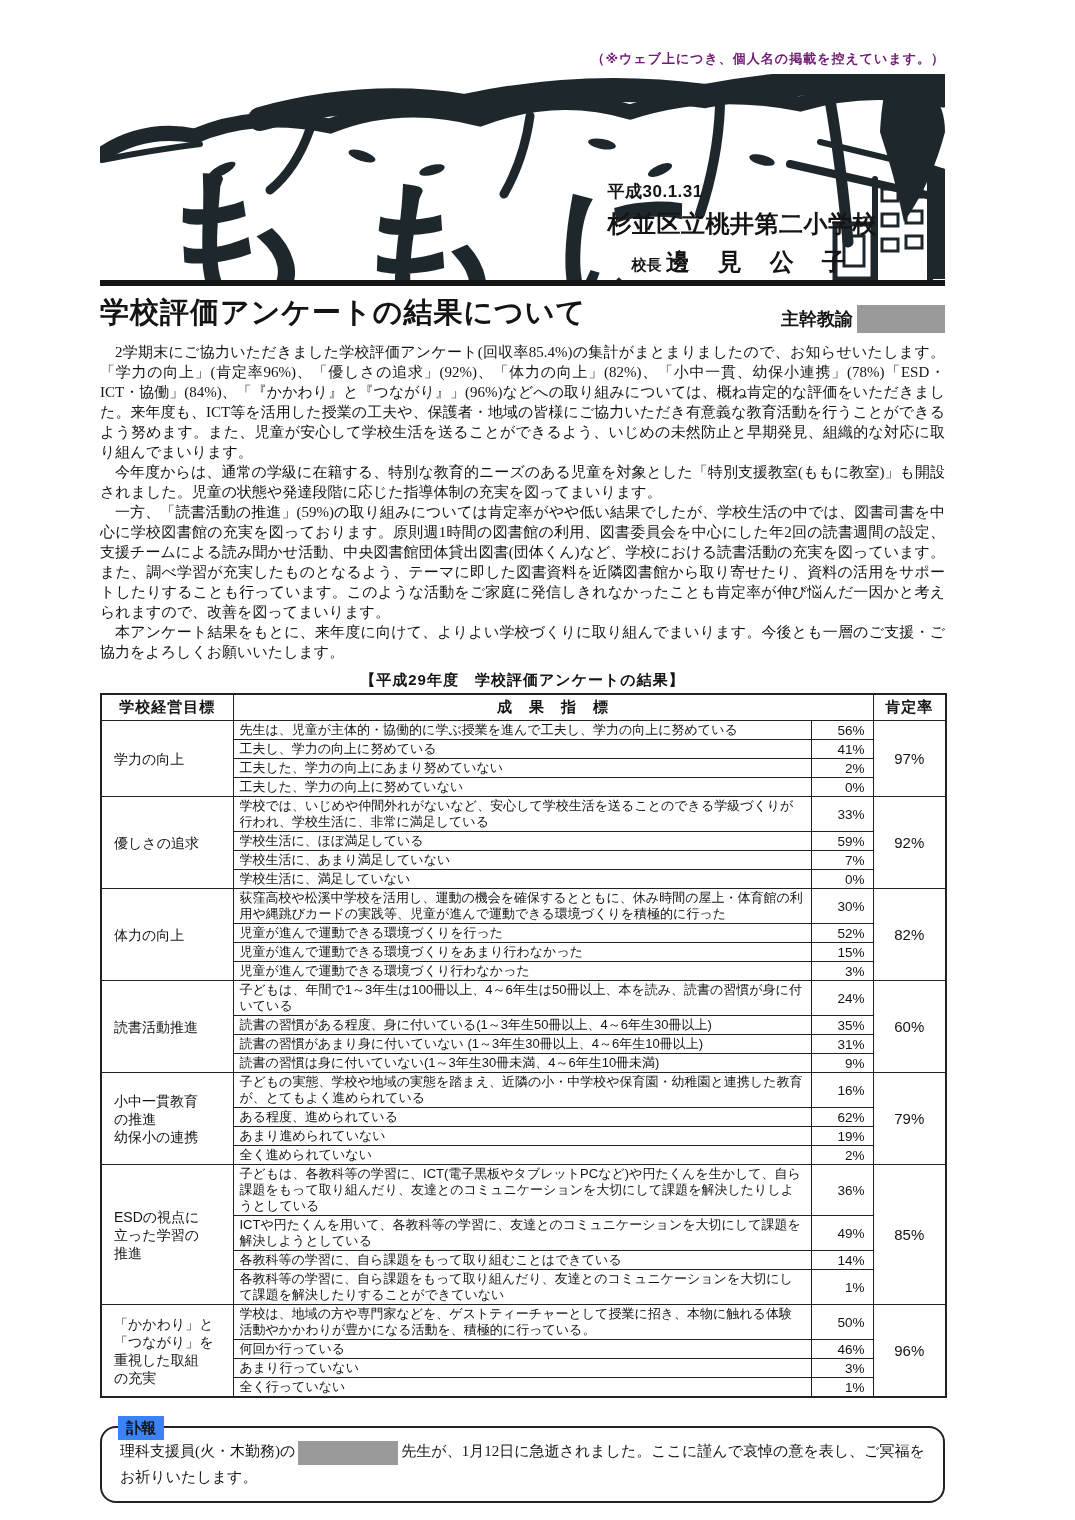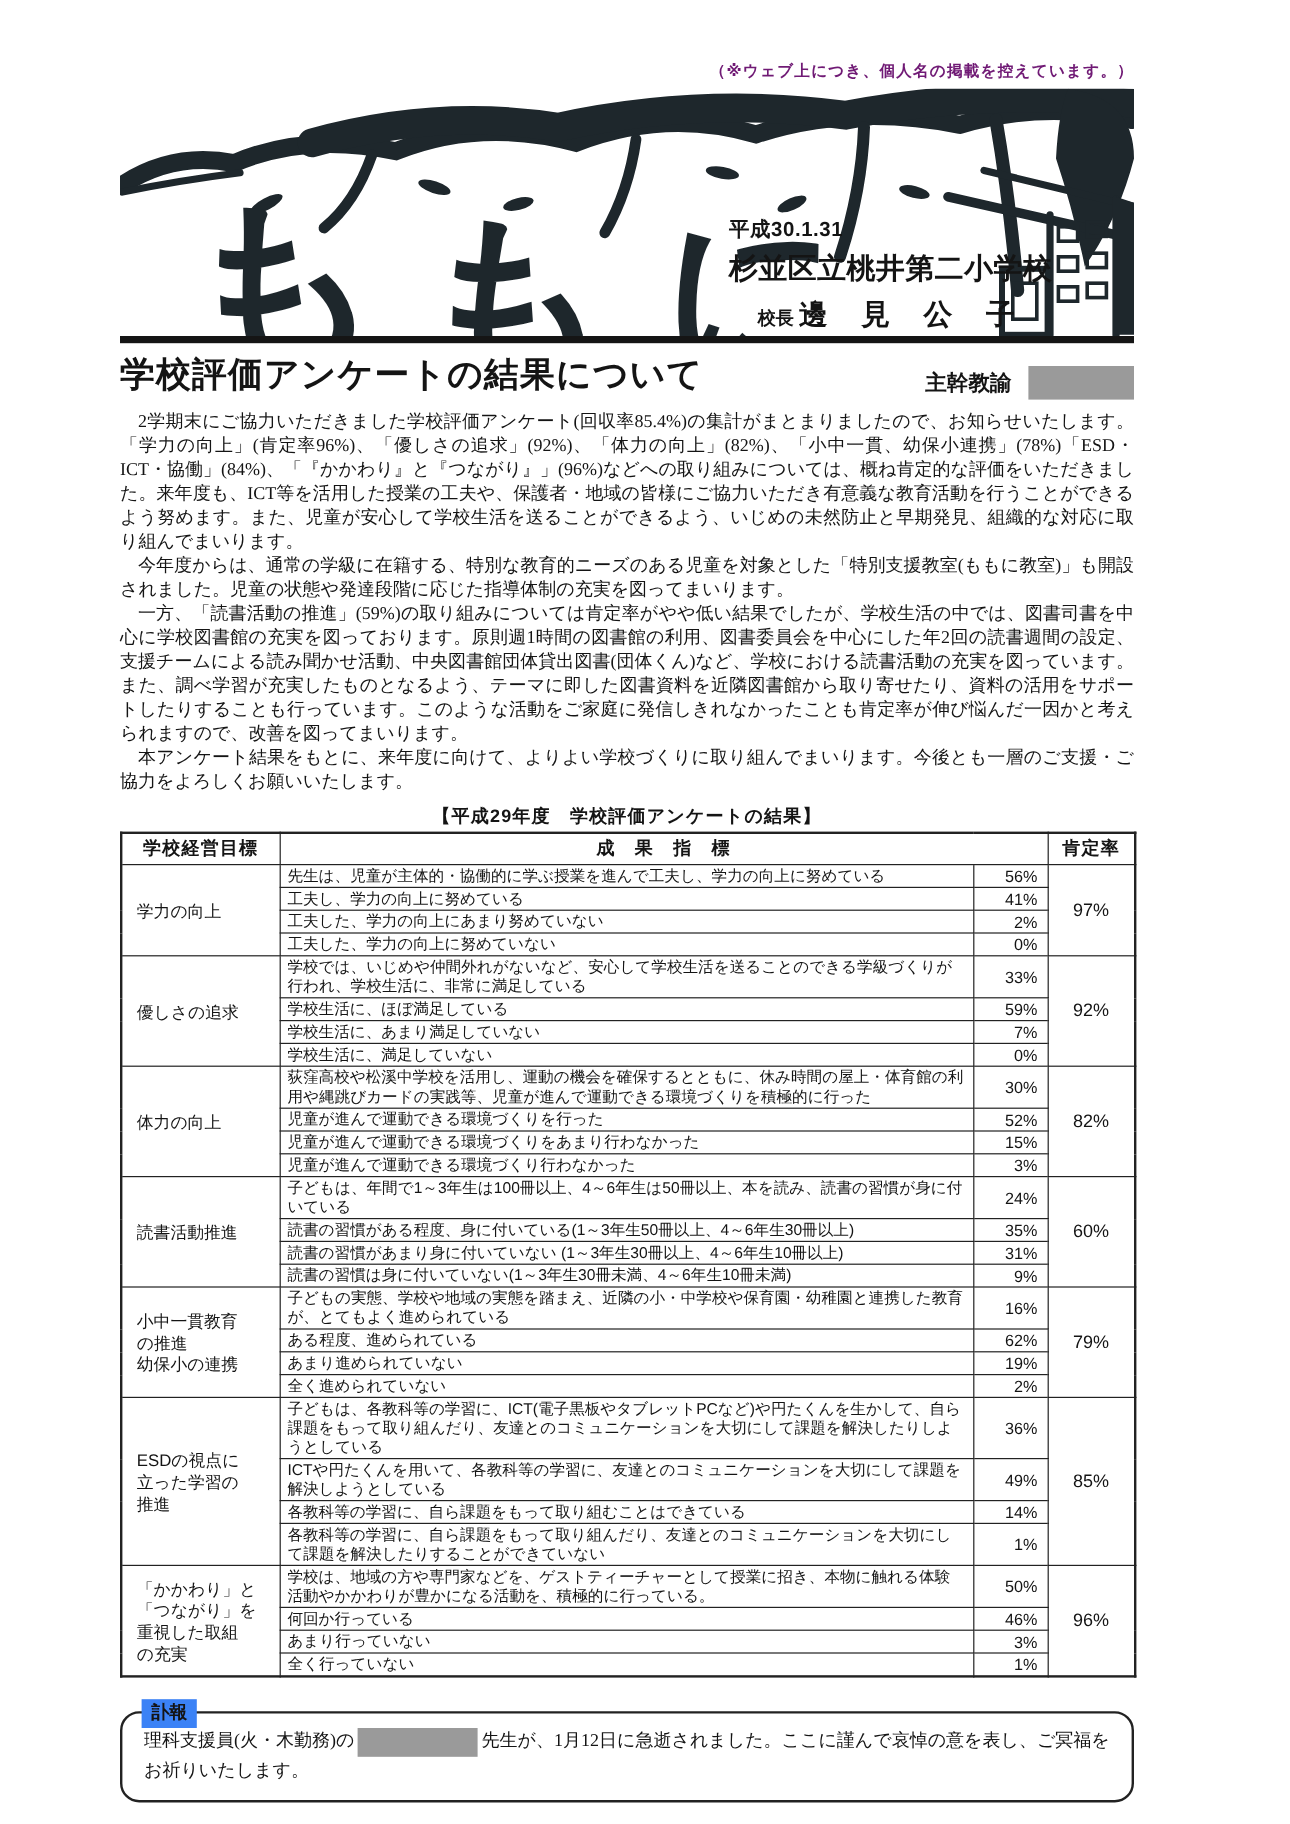--- a/index.html
+++ b/index.html
@@ -28,21 +28,21 @@
   .mh-date   { font-size:17px; letter-spacing:.5px; }
   .mh-school { font-size:24px; margin-top:5px; letter-spacing:.5px; }
   .mh-principal { margin-top:6px; padding-left:24px; font-size:15px; }
   .mh-principal .pname { font-size:24px; letter-spacing:2px; }
 
   .thick-rule { height:6px; background:#151515; margin-top:0; }
 
   
   .title-row { display:flex; align-items:flex-end; justify-content:space-between; margin-top:7px; }
   .doc-title { font-size:29px; font-weight:bold; letter-spacing:1px; margin:0; }
-  .author { display:flex; align-items:center; gap:14px;
+  .author { display:flex; align-items:center; gap:4px;
     font-family:"Liberation Sans","DejaVu Sans",sans-serif; font-weight:bold; font-size:18px; }
   .redaction { background:#9a9a9a; width:88px; height:28px; }
 
   
   .article { margin-top:9px; }
   .article p { margin:0; text-indent:1em; font-size:15px; line-height:20px; text-align:justify; }
 
   
   .table-title { text-align:center; font-family:"Liberation Sans","DejaVu Sans",sans-serif;
     font-weight:bold; font-size:15px; margin:9px 0 3px; letter-spacing:1px; }

